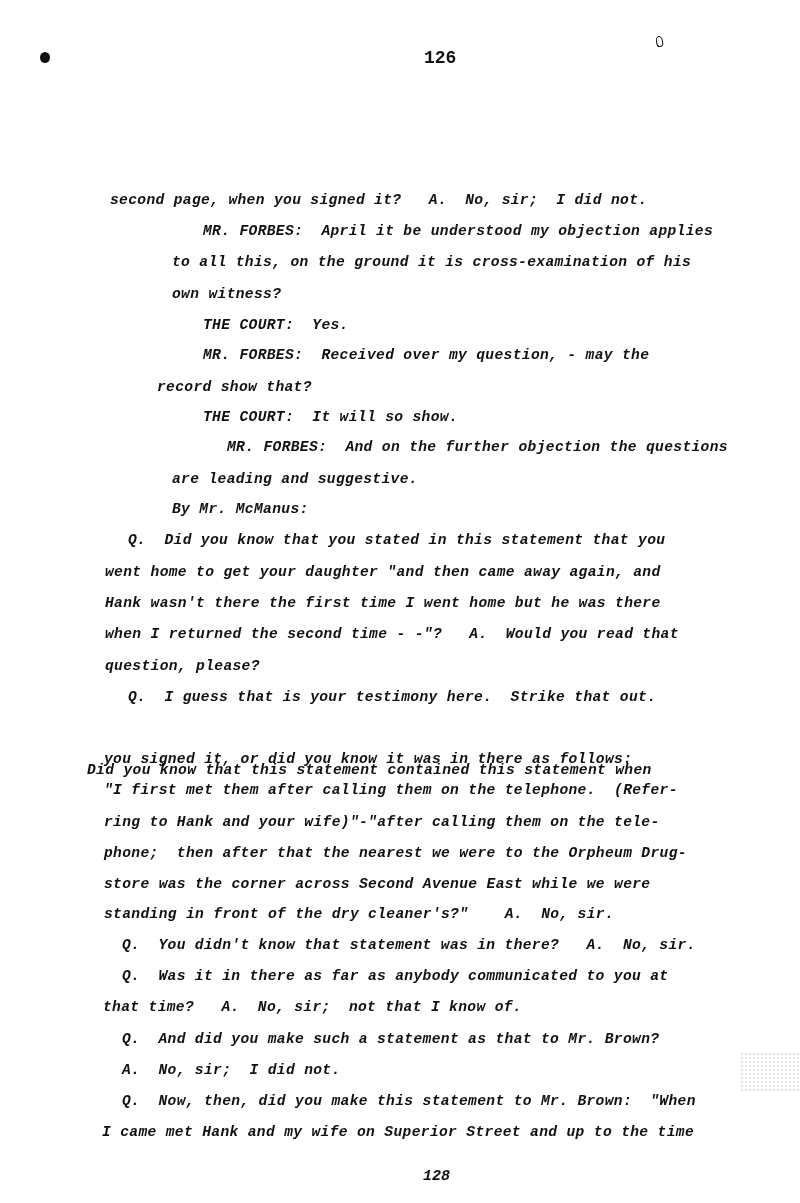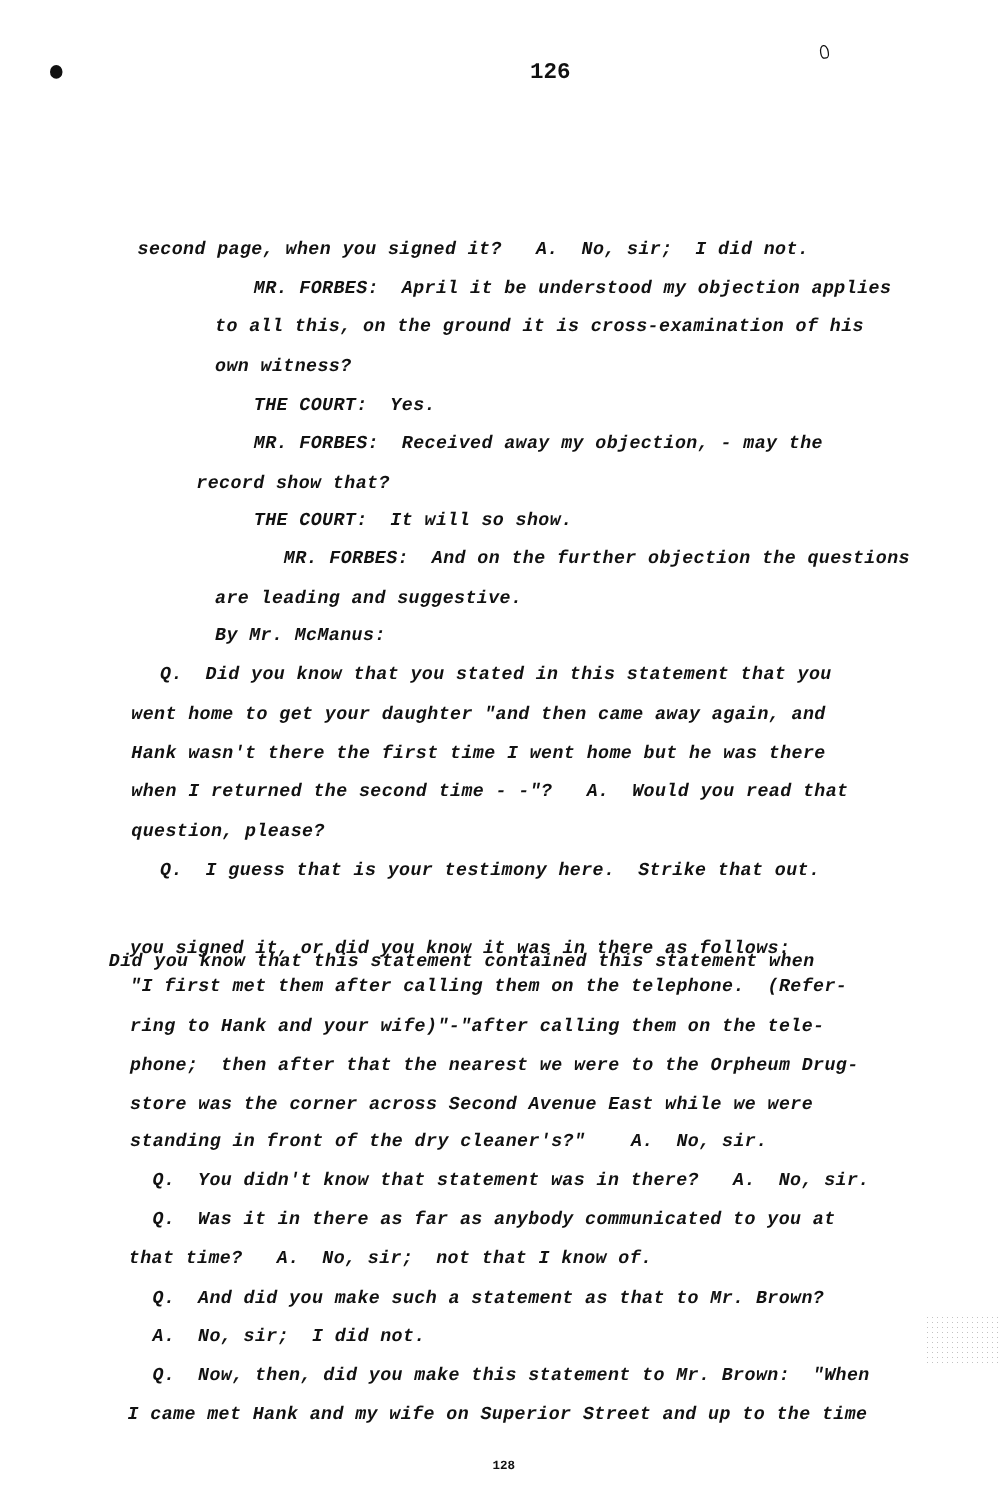--- a/index.html
+++ b/index.html
@@ -19,23 +19,24 @@
       position: absolute;
       top: 48px;
       left: 424px;
       font-size: 18px;
       font-weight: bold;
       letter-spacing: 0px;
     }
     .page-number-bottom {
       position: absolute;
       top: 1168px;
-      left: 394px;
-      font-size: 10px;
+      left: 423px;
+      font-size: 15px;
       font-weight: bold;
+      font-style: italic;
     }
     .punch-mark {
       position: absolute;
       top: 52px;
       left: 40px;
       width: 10px;
       height: 11px;
       border-radius: 50%;
       background: #111;
     }
@@ -77,21 +78,21 @@
   <div class="punch-mark"></div>
   <div class="corner-mark"></div>
   <div class="page-number-top">126</div>
 
   <div id="lines">
       <div class="line" style="left: 110px; top: 200px;">second page, when you signed it?   A.  No, sir;  I did not.</div>
       <div class="line" style="left: 203px; top: 231px;">MR. FORBES:  April it be understood my objection applies</div>
       <div class="line" style="left: 172px; top: 262px;">to all this, on the ground it is cross-examination of his</div>
       <div class="line" style="left: 172px; top: 294px;">own witness?</div>
       <div class="line" style="left: 203px; top: 325px;">THE COURT:  Yes.</div>
-      <div class="line" style="left: 203px; top: 355px;">MR. FORBES:  Received away my objection, - may the</div>
+      <div class="line" style="left: 203px; top: 355px;">MR. FORBES:  Received over my question, - may the</div>
       <div class="line" style="left: 157px; top: 387px;">record show that?</div>
       <div class="line" style="left: 203px; top: 417px;">THE COURT:  It will so show.</div>
       <div class="line" style="left: 203px; top: 447px; margin-left: 24px;">MR. FORBES:  And on the further objection the questions</div>
       <div class="line" style="left: 172px; top: 479px;">are leading and suggestive.</div>
       <div class="line" style="left: 172px; top: 509px;">By Mr. McManus:</div>
       <div class="line" style="left: 128px; top: 540px;">Q.  Did you know that you stated in this statement that you</div>
       <div class="line" style="left: 105px; top: 572px;">went home to get your daughter "and then came away again, and</div>
       <div class="line" style="left: 105px; top: 603px;">Hank wasn't there the first time I went home but he was there</div>
       <div class="line" style="left: 105px; top: 634px;">when I returned the second time - -"?   A.  Would you read that</div>
       <div class="line" style="left: 105px; top: 666px;">question, please?</div>

